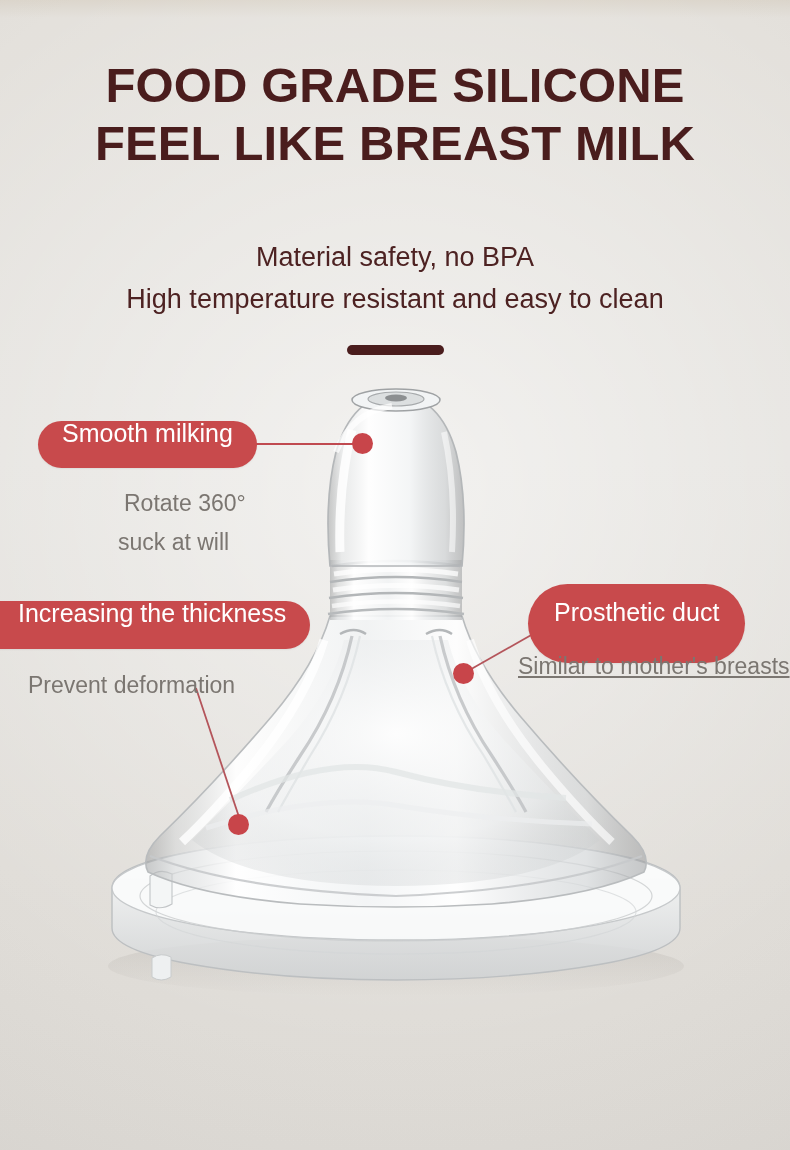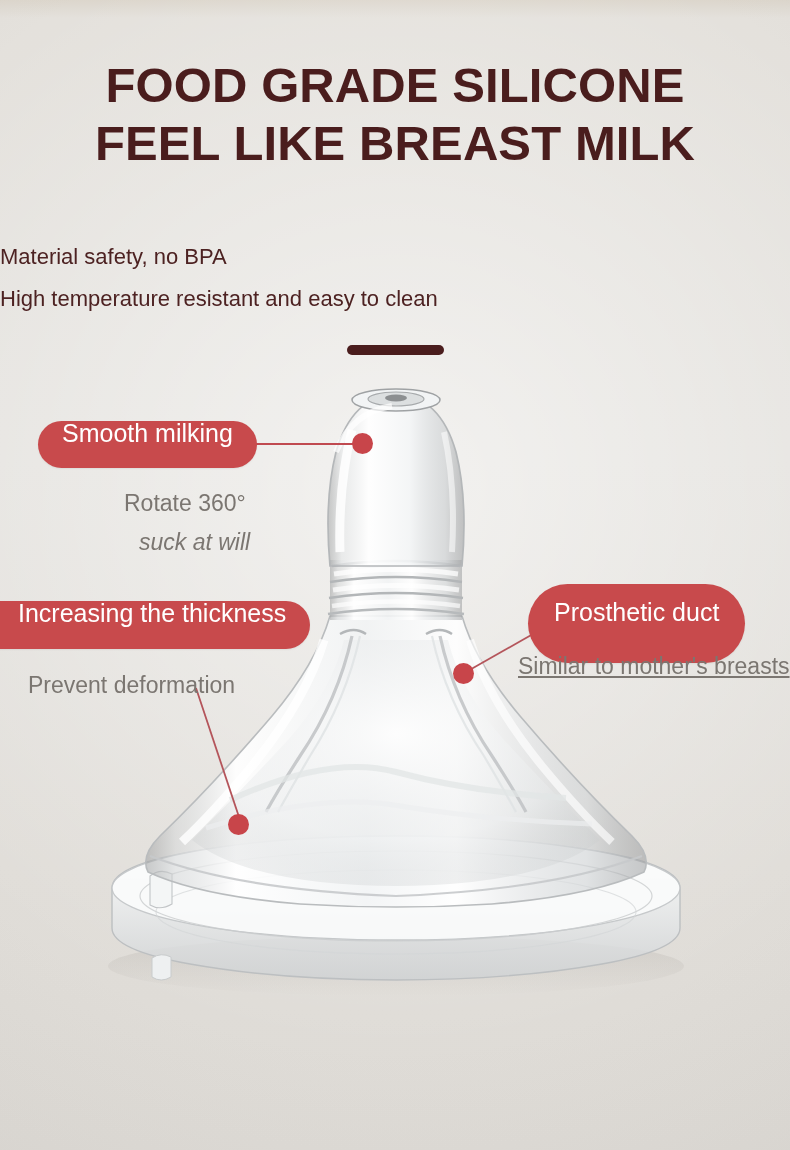--- a/index.html
+++ b/index.html
@@ -20,22 +20,22 @@
   }
 
   
   .headline{
     position:absolute;left:0;right:0;top:56px;text-align:center;
     color:#4a1d1d;font-weight:bold;font-size:49px;line-height:58px;
     letter-spacing:.1px;z-index:6;
   }
   .headline .l2{display:block;}
   .subtitle{
-    position:absolute;left:0;right:0;top:236px;text-align:left;
-    color:#4d2222;font-size:22px;line-height:42px;z-index:6;
+    position:absolute;left:0;right:0;top:236px;text-align:center;
+    color:#4d2222;font-size:27px;line-height:42px;z-index:6;
   }
   .subtitle .s2{display:block;}
   .rule{
     position:absolute;left:347px;top:345px;width:97px;height:10px;
     background:#4a1d1d;border-radius:6px;z-index:6;
   }
 
   
   .product{position:absolute;left:0;top:0;width:790px;height:1150px;z-index:2;}
 
@@ -46,21 +46,21 @@
     box-shadow:0 1px 2px rgba(0,0,0,.06);z-index:7;white-space:nowrap;
   }
   .pill.p1{left:38px;top:421px;height:47px;padding:0 24px;}
   .pill.p2{left:-28px;top:601px;height:48px;padding:0 24px 0 46px;}
   .pill.p3{left:528px;top:584px;height:47px;padding:16px 26px;}
 
   .sub{
     position:absolute;color:#7b7671;font-size:23px;line-height:1;z-index:7;white-space:nowrap;
   }
   .sub.s-a{left:124px;top:492px;}
-  .sub.s-b{left:139px;top:531px;font-style:italic;}
+  .sub.s-b{left:118px;top:531px;}
   .sub.s-c{left:28px;top:674px;}
   .sub.s-d{left:518px;top:655px;text-decoration:underline;}
 
   .dot{
     position:absolute;border-radius:50%;background:#c8454a;z-index:8;
   }
   .dot.d1{left:352px;top:433px;width:21px;height:21px;}
   .dot.d2{left:453px;top:663px;width:21px;height:21px;}
   .dot.d3{left:228px;top:814px;width:21px;height:21px;}
 

